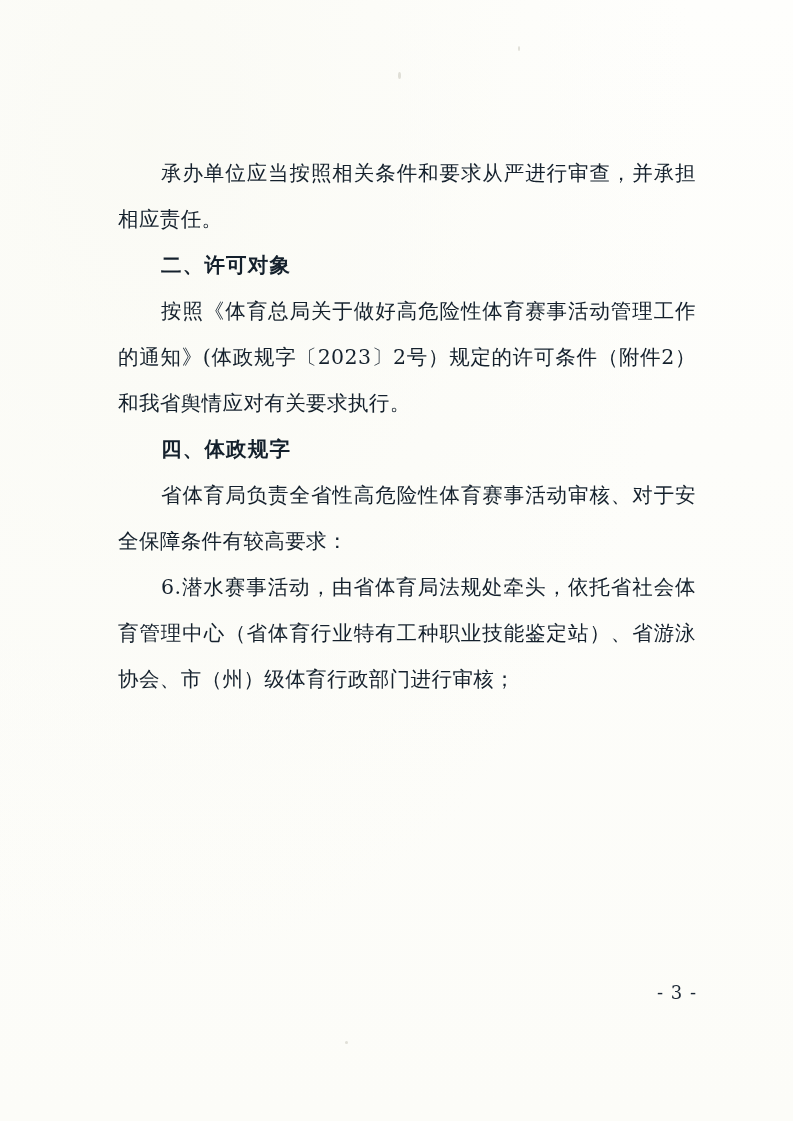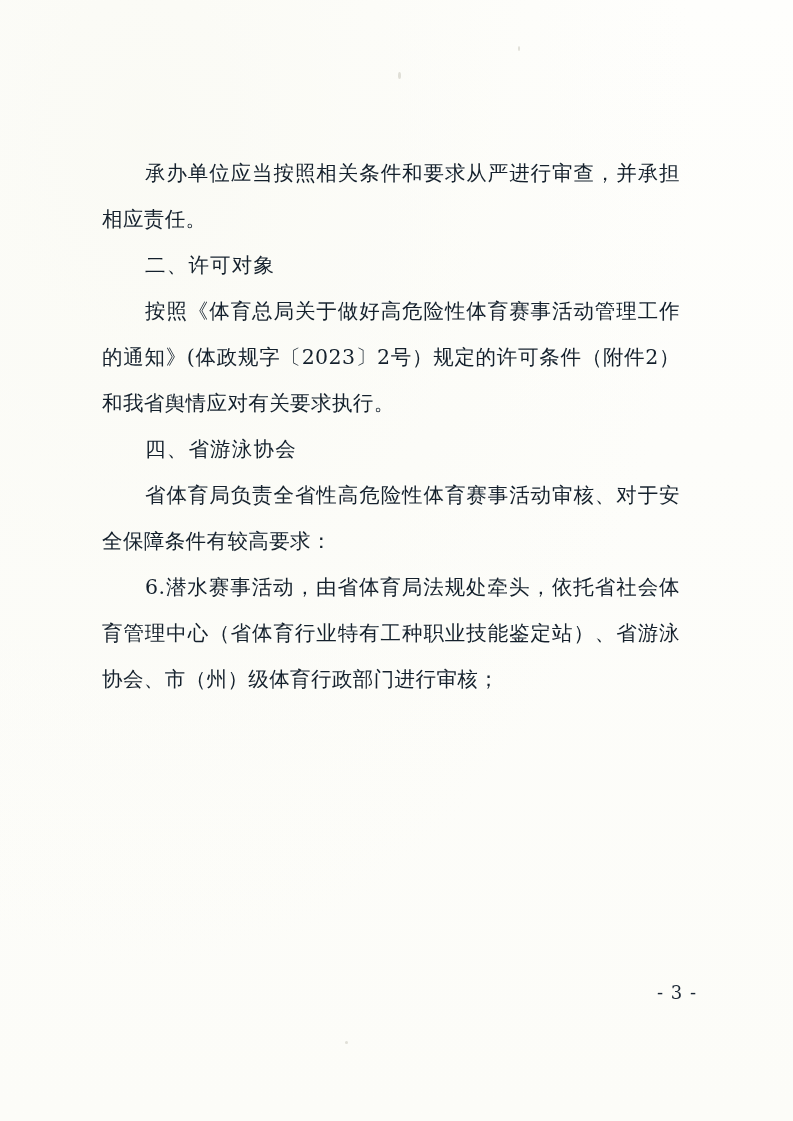--- a/index.html
+++ b/index.html
@@ -24,40 +24,40 @@
     content: "";
     position: absolute;
     inset: 0;
     background:
       radial-gradient(ellipse at 18% 12%, rgba(250,250,244,0.9) 0%, rgba(253,253,250,0) 60%),
       linear-gradient(180deg, #fefefc 0%, #fdfdfa 40%, #fcfcf8 100%);
     pointer-events: none;
   }
   .content {
     position: absolute;
-    left: 102px;
+    left: 118px;
     top: 150px;
     width: 578px;
   }
   p {
     margin: 0;
     font-size: 20.5px;
     line-height: 46px;
     color: #14202c;
     letter-spacing: 0.4px;
     text-align: justify;
     text-justify: inter-ideograph;
     font-family: "DejaVu Serif", "Liberation Serif", serif;
   }
   p.indent {
     text-indent: 43px;
   }
   p.heading {
     text-indent: 43px;
-    font-weight: normal;
+    font-weight: bold;
     letter-spacing: 1.2px;
   }
   .page-number {
     position: absolute;
     right: 96px;
     bottom: 118px;
     font-size: 18px;
     color: #1a2634;
     letter-spacing: 1px;
     font-family: "DejaVu Serif", "Liberation Serif", serif;
@@ -76,19 +76,19 @@
 <div class="page">
 
   <div class="speck" style="left:398px; top:72px; width:3px; height:7px;"></div>
   <div class="speck" style="left:518px; top:46px; width:2px; height:5px;"></div>
   <div class="speck" style="left:345px; top:1041px; width:3px; height:3px;"></div>
 
   <div class="content">
     <p class="indent">承办单位应当按照相关条件和要求从严进行审查，并承担相应责任。</p>
     <p class="heading">二、许可对象</p>
     <p class="indent">按照《体育总局关于做好高危险性体育赛事活动管理工作的通知》(体政规字〔2023〕2号）规定的许可条件（附件2）和我省舆情应对有关要求执行。</p>
-    <p class="heading">四、省游泳协会</p>
+    <p class="heading">四、体政规字</p>
     <p class="indent">省体育局负责全省性高危险性体育赛事活动审核、对于安全保障条件有较高要求：</p>
     <p class="indent">6.潜水赛事活动，由省体育局法规处牵头，依托省社会体育管理中心（省体育行业特有工种职业技能鉴定站）、省游泳协会、市（州）级体育行政部门进行审核；</p>
   </div>
 
   <div class="page-number">- 3 -</div>
 </div>
 
 </body></html>

